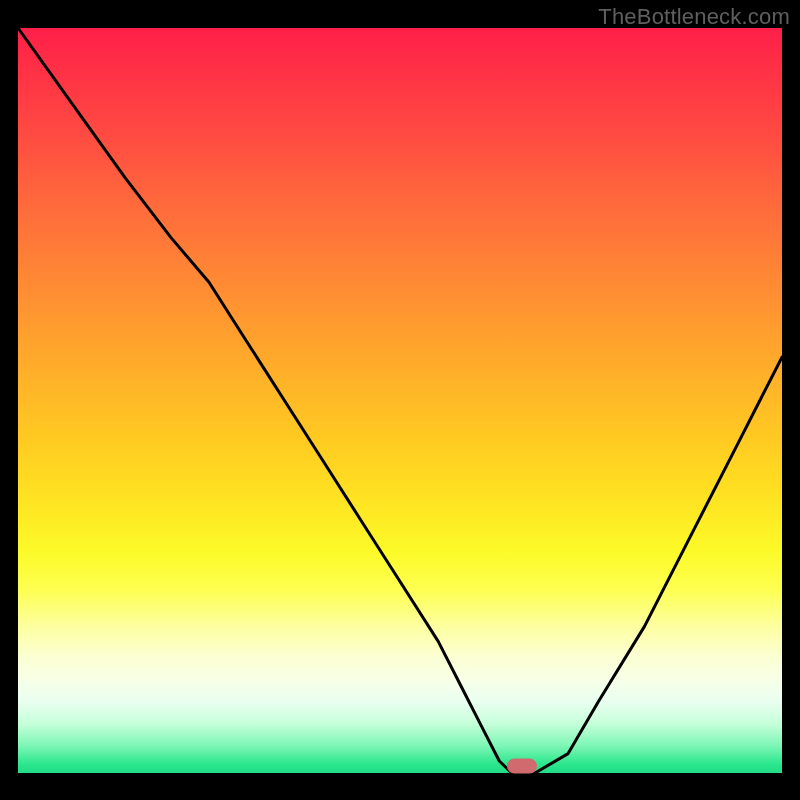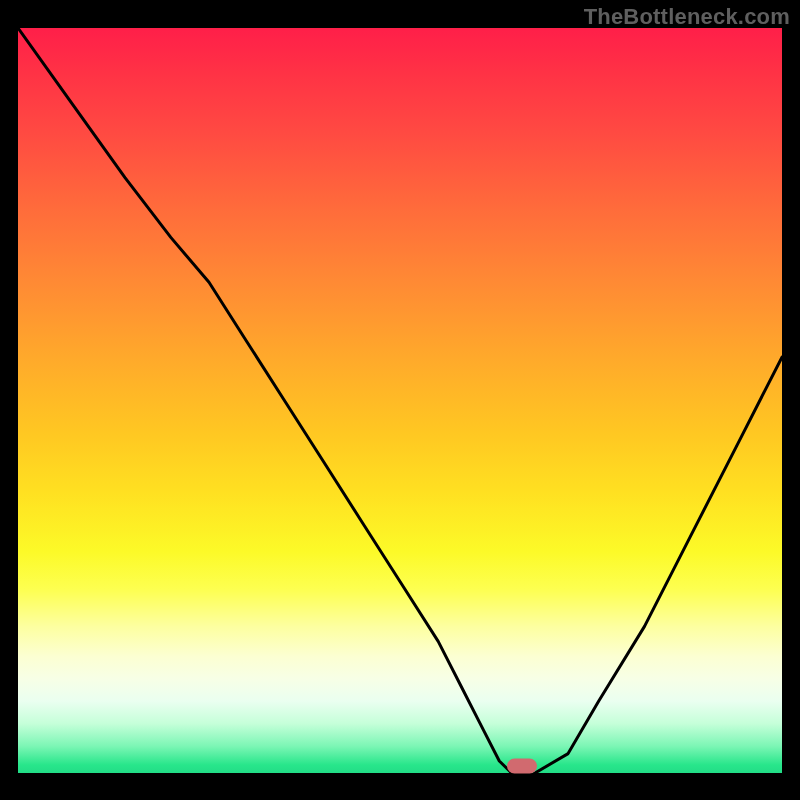--- a/index.html
+++ b/index.html
@@ -16,21 +16,21 @@
     width: 800px;
     height: 800px;
     background: #000;
   }
   .watermark {
     position: absolute;
     top: 4px;
     right: 10px;
     color: #5f5f5f;
     font-size: 22px;
-    font-weight: 700;
+    font-weight: 400;
     letter-spacing: 0.2px;
     z-index: 10;
   }
   .plot {
     position: absolute;
     left: 18px;
     top: 28px;
     width: 764px;
     height: 748px;
     overflow: hidden;

